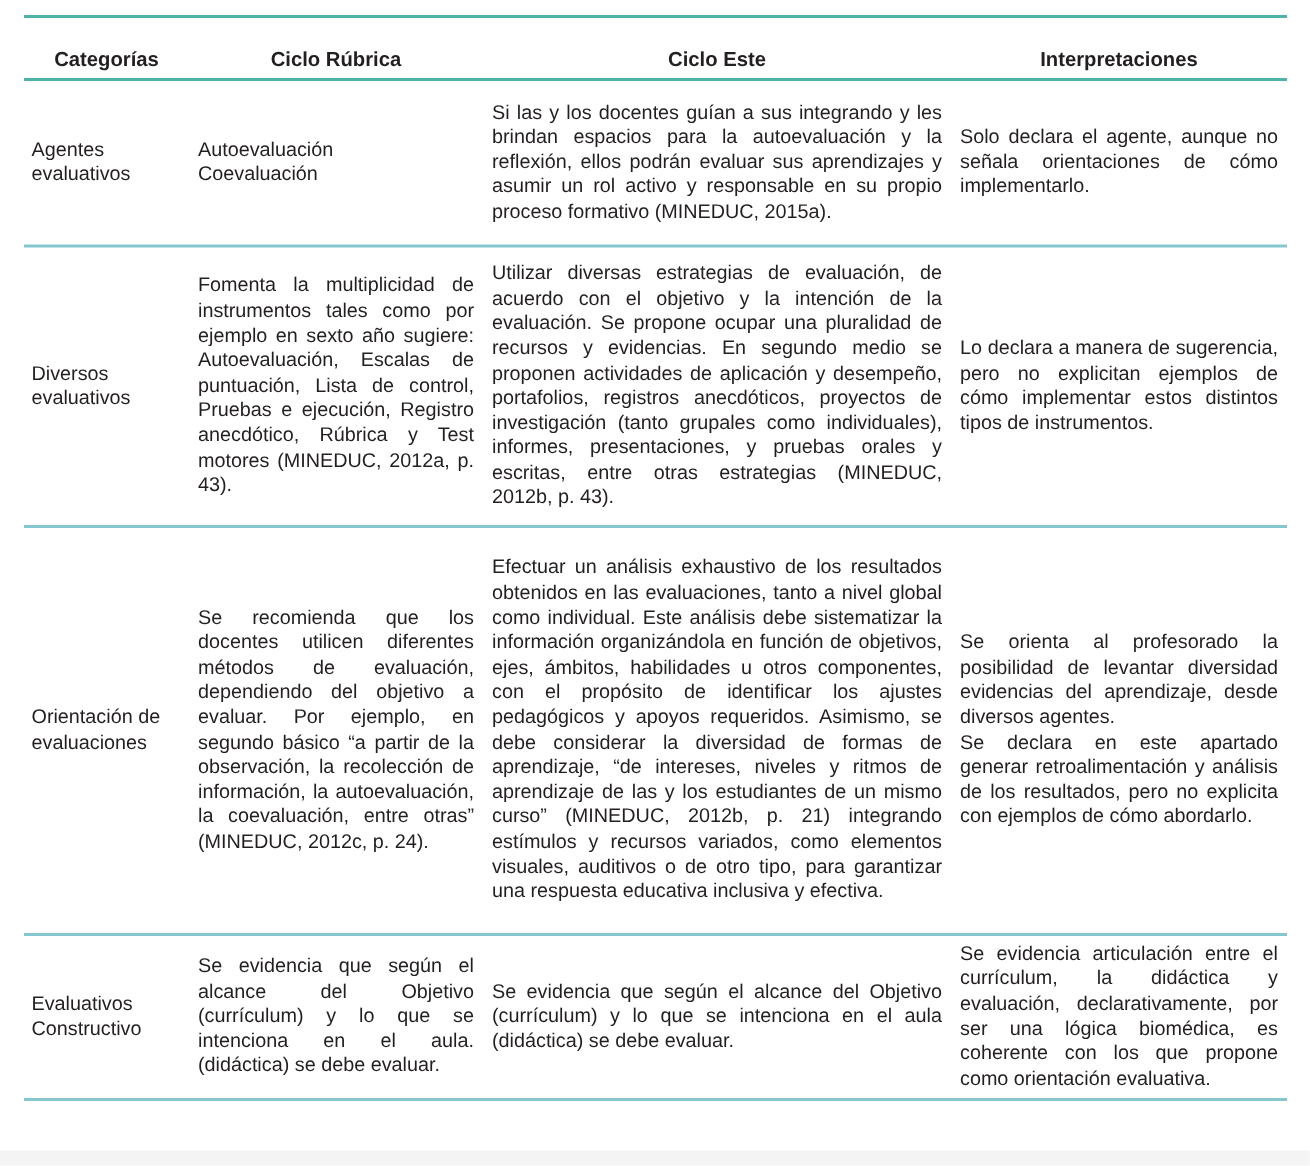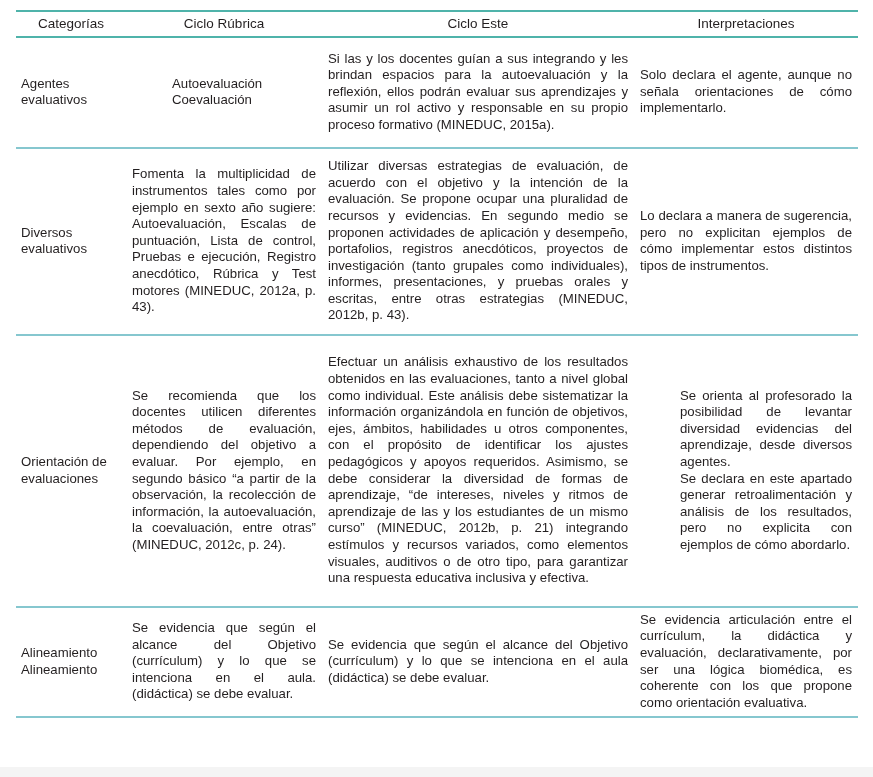--- a/index.html
+++ b/index.html
@@ -8,27 +8,27 @@
   table.doc-table {
     position: absolute; left: 16px; top: 10px; width: 842px;
     border-collapse: collapse; table-layout: fixed;
     font-size: 13.2px; line-height: 16.6px;
   }
   table.doc-table col.c1 { width: 110px; }
   table.doc-table col.c2 { width: 196px; }
   table.doc-table col.c3 { width: 312px; }
   table.doc-table col.c4 { width: 224px; }
   thead tr { border-top: 2px solid #4fb3aa; border-bottom: 2px solid #4fb3aa; }
-  th { font-weight: normal; text-align: center; padding: 4px 6px 3px 6px; font-size: 13.5px; }
+  th { font-weight: bold; text-align: center; padding: 20px 6px 3px 6px; font-size: 13.5px; }
   tbody tr { border-bottom: 2px solid #86c7cf; }
   td { vertical-align: middle; padding: 3px 6px 3px 6px; }
   td.cat { text-align: left; padding-left: 5px; }
   td.just { text-align: justify; }
   td.left { text-align: left; }
-  .line { display: block; margin-left: 40px; }
+  .line { display: block; }
   .shade { position: absolute; left: 0; top: 767px; width: 873px; height: 10px; background: #f4f4f4; }
 </style>
 </head>
 <body>
 
 <table class="doc-table">
   <colgroup>
       <col class="c1">
       <col class="c2">
       <col class="c3">
@@ -61,20 +61,20 @@
     <tr style="height:272px">
       <td class="cat">Orientación de evaluaciones</td>
       <td class="just">Se recomienda que los docentes utilicen diferentes métodos de evaluación, dependiendo del objetivo a evaluar. Por ejemplo, en segundo básico “a partir de la observación, la recolección de información, la autoevaluación, la coevaluación, entre otras” (MINEDUC, 2012c, p. 24).</td>
       <td class="just">Efectuar un análisis exhaustivo de los resultados obtenidos en las evaluaciones, tanto a nivel global como individual. Este análisis debe sistematizar la información organizándola en función de objetivos, ejes, ámbitos, habilidades u otros componentes, con el propósito de identificar los ajustes pedagógicos y apoyos requeridos. Asimismo, se debe considerar la diversidad de formas de aprendizaje, “de intereses, niveles y ritmos de aprendizaje de las y los estudiantes de un mismo curso” (MINEDUC, 2012b, p. 21) integrando estímulos y recursos variados, como elementos visuales, auditivos o de otro tipo, para garantizar una respuesta educativa inclusiva y efectiva.</td>
       <td class="just">
         <span class="line">Se orienta al profesorado la posibilidad de levantar diversidad evidencias del aprendizaje, desde diversos agentes.</span>
         <span class="line">Se declara en este apartado generar retroalimentación y análisis de los resultados, pero no explicita con ejemplos de cómo abordarlo.</span>
       </td>
     </tr>
     <tr style="height:110px">
-      <td class="cat">Alineamiento Alineamiento</td>
+      <td class="cat">Evaluativos Constructivo</td>
       <td class="just">Se evidencia que según el alcance del Objetivo (currículum) y lo que se intenciona en el aula. (didáctica) se debe evaluar.</td>
       <td class="just">Se evidencia que según el alcance del Objetivo (currículum) y lo que se intenciona en el aula (didáctica) se debe evaluar.</td>
       <td class="just">Se evidencia articulación entre el currículum, la didáctica y evaluación, declarativamente, por ser una lógica biomédica, es coherente con los que propone como orientación evaluativa.</td>
     </tr>
   </tbody>
 </table>
 <div class="shade"></div>
 
 </body></html>

